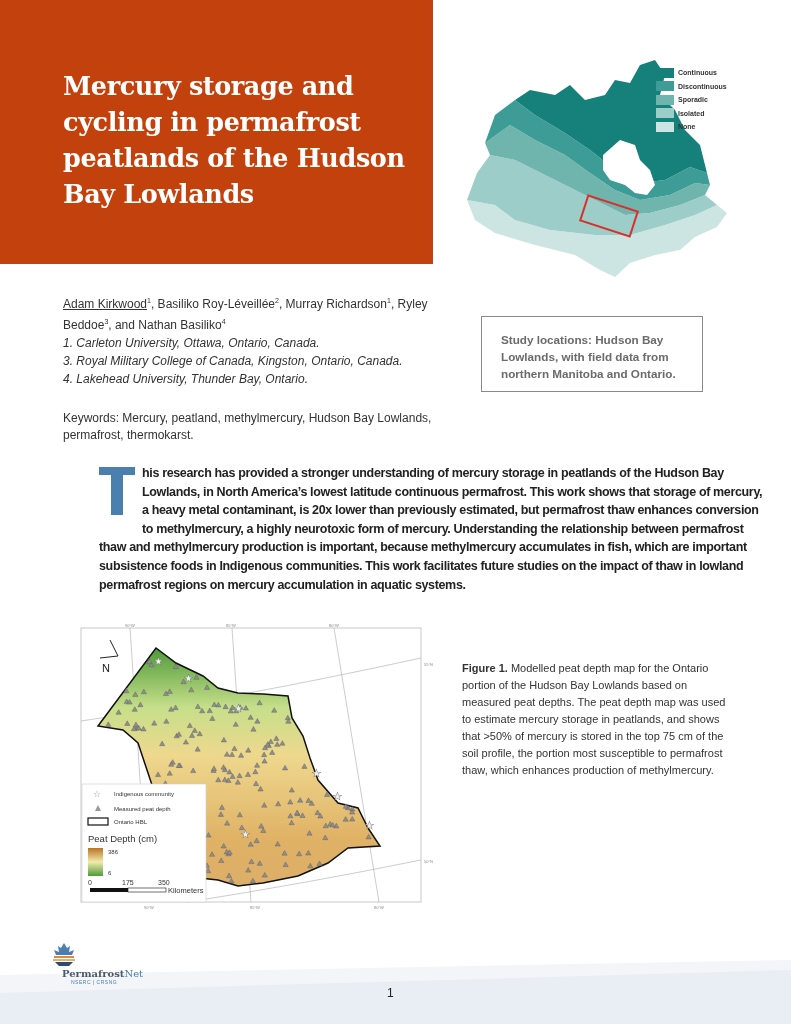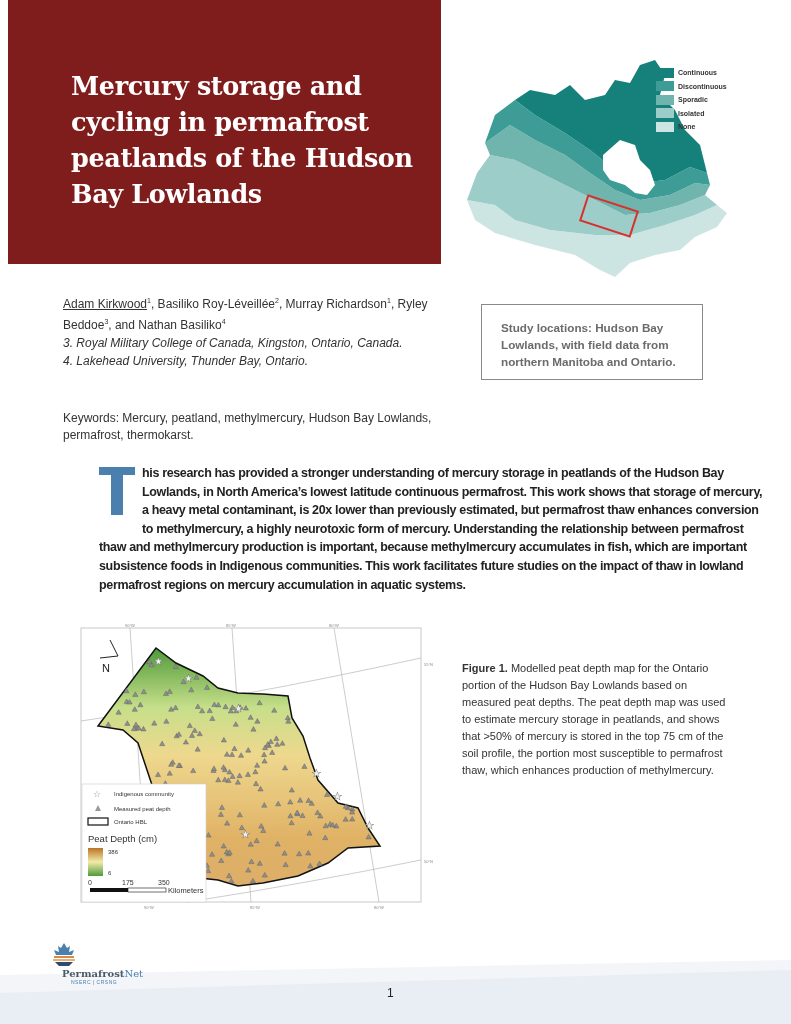--- a/index.html
+++ b/index.html
@@ -1,36 +1,36 @@
 <!DOCTYPE html>
 <html><head>
 <meta charset="utf-8">
 <style>
   * { box-sizing: border-box; margin: 0; padding: 0; }
   html, body { width: 791px; height: 1024px; background: #ffffff; overflow: hidden; }
   body { position: relative; font-family: "Liberation Sans", sans-serif; color: #2b2b2b; }
 
-  .header-block { position: absolute; left: 8px; top: 0; width: 433px; height: 264px; background: #7f1d1d; }
+  .header-block { position: absolute; left: 0; top: 0; width: 433px; height: 264px; background: #c2410c; }
   .title { position: absolute; left: 63px; top: 68px; width: 360px; color: #ffffff;
     font-family: "DejaVu Serif", serif; font-weight: bold; font-size: 25.5px; line-height: 36px; letter-spacing: -0.4px; }
 
   .canada-map { position: absolute; left: 455px; top: 55px; width: 280px; height: 230px; }
   .legend { position: absolute; left: 656px; top: 66px; }
   .legend-item { display: flex; align-items: center; height: 13.5px; }
   .legend-swatch { width: 18px; height: 10px; margin-right: 4px; }
   .legend-label { font-size: 7px; font-weight: bold; color: #333; }
 
   .authors { position: absolute; left: 63px; top: 292px; width: 400px; font-size: 12px; line-height: 18px; color: #333; }
   .authors sup { font-size: 7px; }
   .authors .u { text-decoration: underline; }
   .affil { font-style: italic; }
   .keywords { position: absolute; left: 63px; top: 410px; width: 400px; font-size: 12px; line-height: 17px; color: #333; }
   .keywords b { font-weight: normal; }
 
-  .study-box { position: absolute; left: 481px; top: 304px; width: 222px; height: 76px; border: 1px solid #8a8a8a;
+  .study-box { position: absolute; left: 481px; top: 316px; width: 222px; height: 76px; border: 1px solid #8a8a8a;
     padding: 14px 16px 0 19px; font-size: 11.7px; font-weight: bold; color: #6b6b6b; line-height: 17px; }
 
   .abstract { position: absolute; left: 63px; top: 464px; width: 672px; font-size: 12.5px; font-weight: bold; line-height: 18.6px; color: #222;
     font-family: "Liberation Sans Narrow", "Liberation Sans", sans-serif; letter-spacing: -0.35px; margin-left: 36px; }
   .dropcap { float: left; width: 36px; height: 58px; margin-right: 7px; margin-top: 3px; position: relative; }
   .dropcap .bar { position: absolute; left: 0; top: 0; width: 36px; height: 8px; background: #4a7fae; }
   .dropcap .stem { position: absolute; left: 12px; top: 0; width: 12px; height: 48px; background: #4a7fae; }
 
   .peat-map { position: absolute; left: 78px; top: 618px; width: 372px; height: 300px; }
 
@@ -81,20 +81,21 @@
       <span class="legend-label">Isolated</span>
     </div>
     <div class="legend-item">
       <span class="legend-swatch" style="background: rgb(205, 229, 226);"></span>
       <span class="legend-label">None</span>
     </div>
   </div>
 
 <div class="authors">
   <div id="author-list"><span class="u">Adam Kirkwood</span><sup>1</sup><span>, Basiliko Roy-Léveillée</span><sup>2</sup><span>, Murray Richardson</span><sup>1</sup><span>, Ryley Beddoe</span><sup>3</sup><span>, and Nathan Basiliko</span><sup>4</sup></div>
+  <div class="affil">1. Carleton University, Ottawa, Ontario, Canada.</div>
   <div class="affil">3. Royal Military College of Canada, Kingston, Ontario, Canada.</div>
   <div class="affil">4. Lakehead University, Thunder Bay, Ontario.</div>
 </div>
 
 <div class="keywords">
   <b>Keywords:</b><span> Mercury, peatland, methylmercury, Hudson Bay Lowlands, permafrost, thermokarst.</span>
 </div>
 
 <div class="study-box">Study locations: Hudson Bay Lowlands, with field data from northern Manitoba and Ontario.</div>
 

